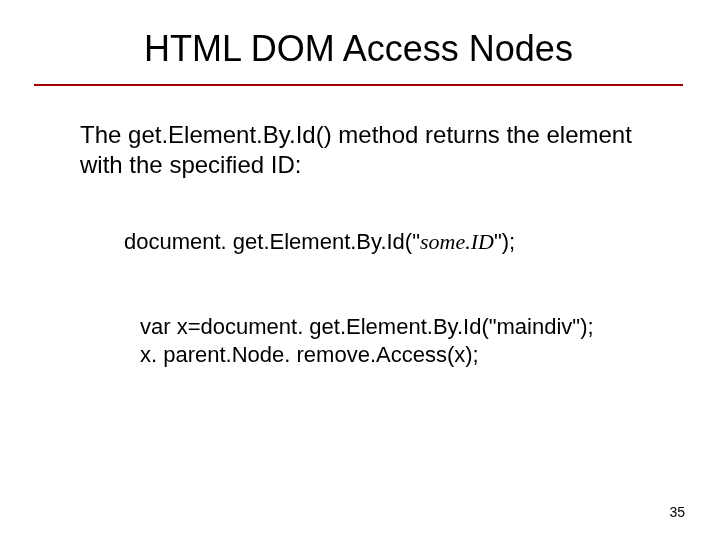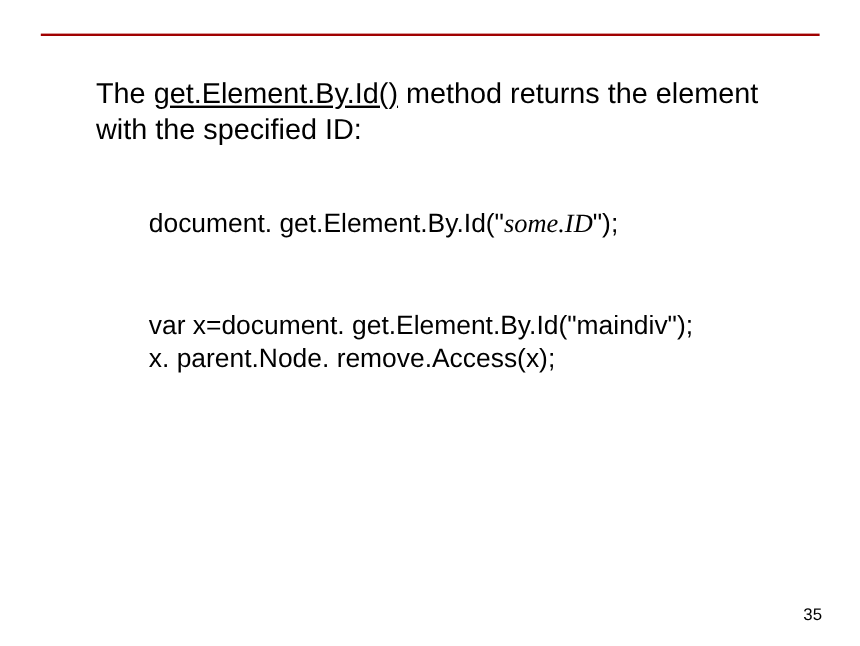--- a/index.html
+++ b/index.html
@@ -36,53 +36,53 @@
     .content {
       padding: 34px 40px 0 80px;
     }
     .body-text {
       font-size: 24px;
       color: #000000;
       line-height: 1.25;
       margin-bottom: 48px;
     }
     .underline {
-      text-decoration: underline;
     }
     .code-block {
       font-size: 22px;
       color: #000000;
       line-height: 1.3;
       margin-left: 44px;
       margin-bottom: 56px;
       font-family: Arial, Helvetica, sans-serif;
     }
     .code-block-2 {
       font-size: 22px;
       color: #000000;
       line-height: 1.3;
-      margin-left: 44px;
+      margin-left: 60px;
       font-family: Arial, Helvetica, sans-serif;
     }
     .italic {
       font-style: italic;
       font-family: Liberation Serif, serif;
     }
     .page-number {
       position: absolute;
       bottom: 18px;
       right: 32px;
       font-size: 14px;
       color: #000000;
     }
   </style>
 </head>
 <body>
 
 <div class="slide">
+  <h1 class="title">HTML DOM Access Nodes</h1>
   <hr class="divider">
   <div class="content">
     <p class="body-text">
       <span>The </span><span class="underline">get.Element.By.Id()</span><span> method returns the element with the specified ID:</span>
     </p>
     <p class="code-block">
       <span>document. get.Element.By.Id("</span><span class="italic">some.ID</span><span>");</span>
     </p>
     <p class="code-block-2">
       <span>var x=document. get.Element.By.Id("maindiv");</span><br>

